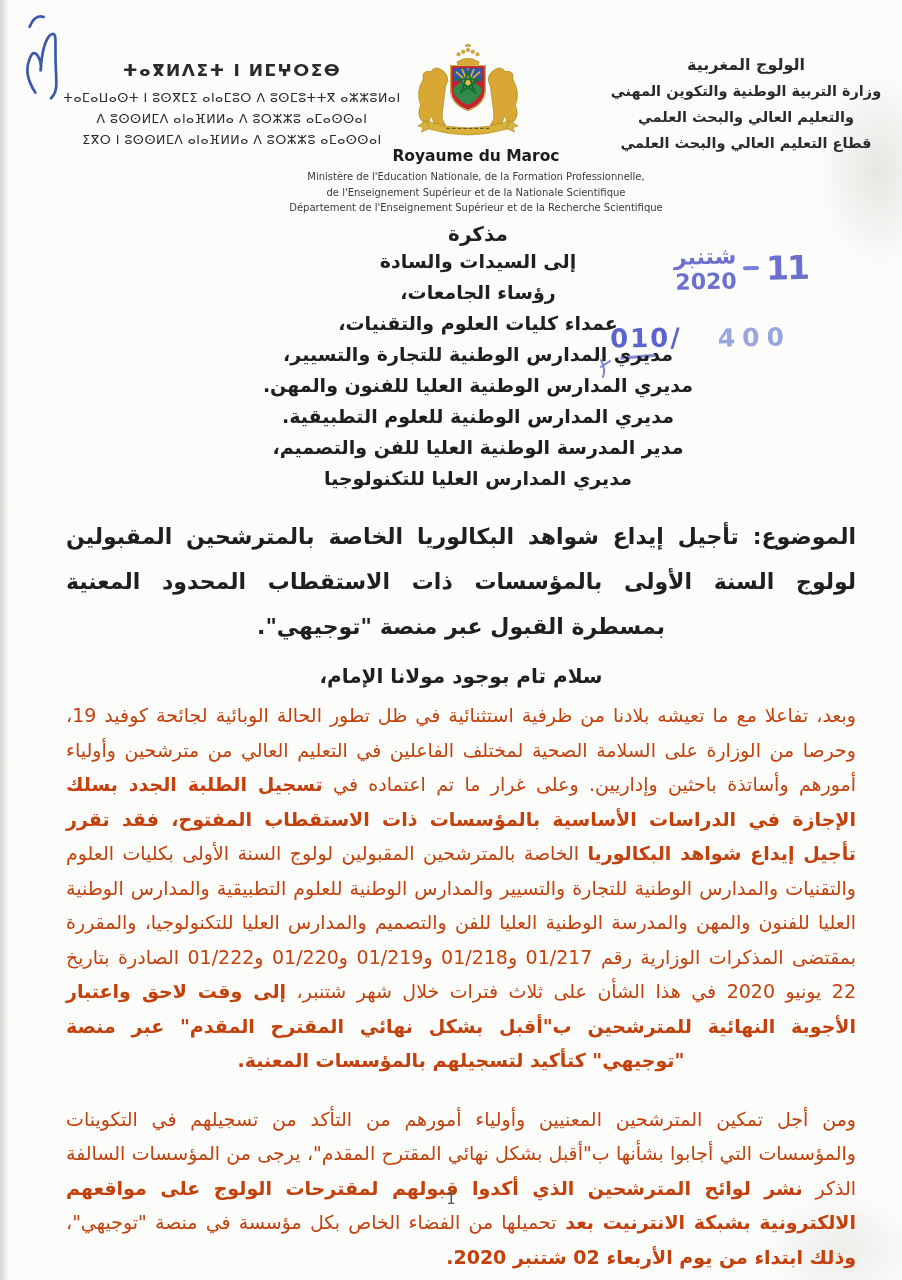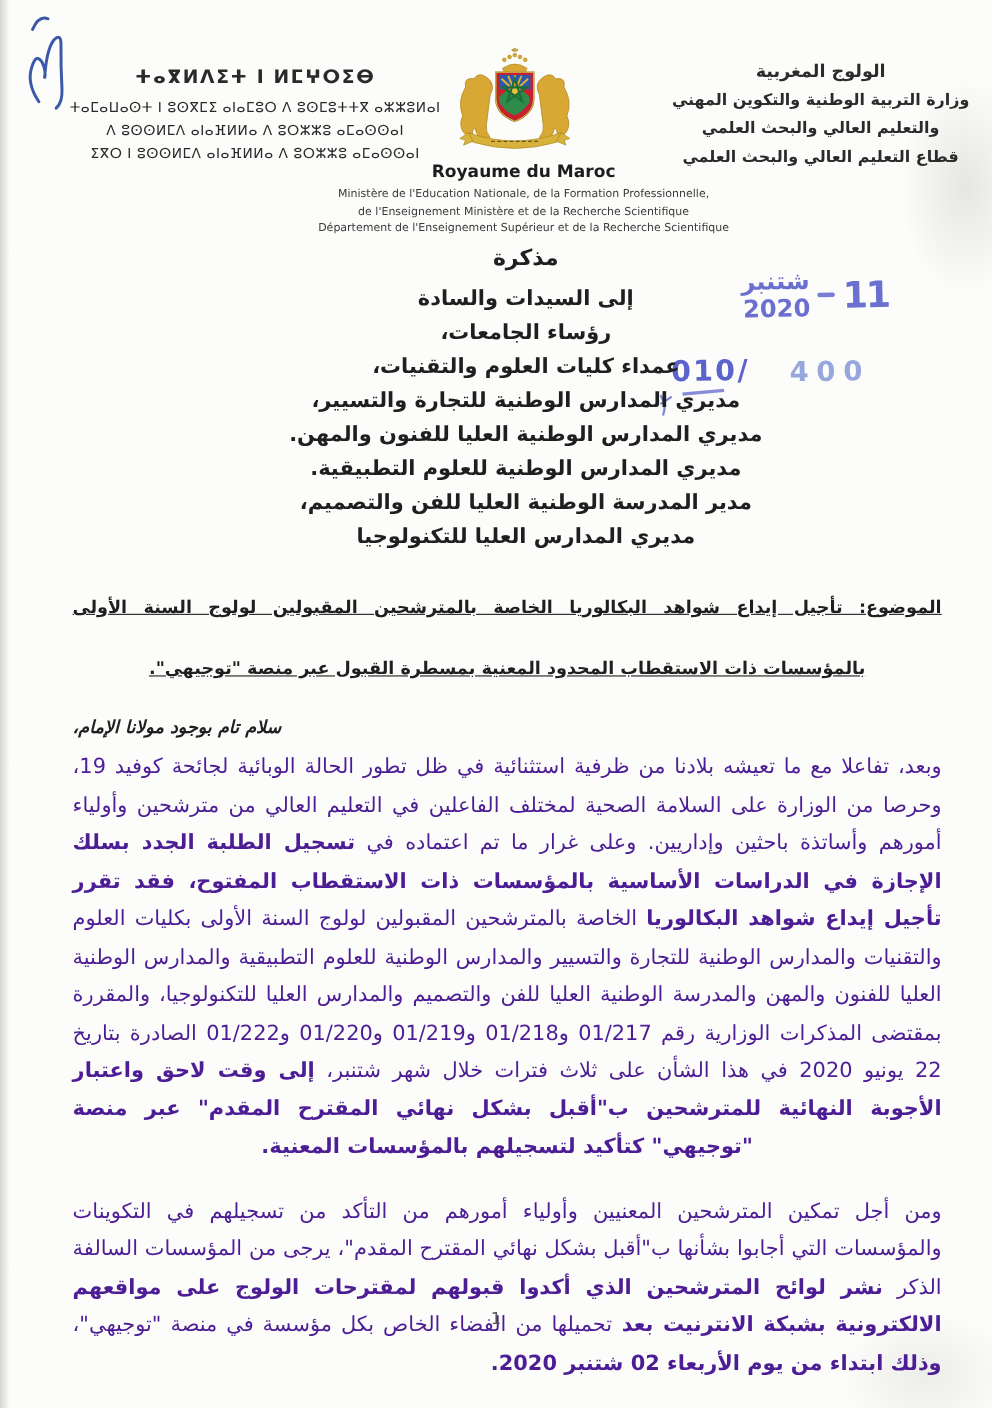--- a/index.html
+++ b/index.html
@@ -40,30 +40,30 @@
 
   .stamp-ref { position:absolute; left:610px; top:322px; display:flex; gap:36px; transform:rotate(-1deg); }
   .stamp-ref .ref1 { font-size:26px; font-weight:bold; color:#5b63cc; letter-spacing:2px; }
   .stamp-ref .ref-underline { position:absolute; left:10px; top:32px; width:38px; height:3px;
     background:#6a6fd0; transform:rotate(-4deg); opacity:.8; }
   .stamp-ref .ref2 { font-size:25px; font-weight:bold; color:#98a6de; letter-spacing:7px; margin-top:2px; }
   .tick { position:absolute; left:598px; top:356px; }
 
   .flow { position:relative; padding-top:222px; }
   .addr { margin-left:90px; margin-right:36px; text-align:center; direction:rtl; }
-  .memo-title { font-weight:bold; font-size:20px; margin-bottom:10px; }
+  .memo-title { font-weight:bold; font-size:20px; margin-bottom:0; }
   .recipients div { font-weight:bold; font-size:19px; line-height:31px;text-align:center; }
 
   .subject { margin:20px 46px 0 66px; direction:rtl; text-align:justify; text-align-last:center;
-    font-weight:bold; font-size:16px; line-height:56px;text-decoration:underline; }
+    font-weight:bold; font-size:22px; line-height:45px; }
 
-  .greeting { margin:15px 46px 0 66px; text-align:left; font-weight:bold; font-size:16px; direction:rtl;font-style:italic; }
+  .greeting { margin:15px 46px 0 66px; text-align:center; font-weight:bold; font-size:20px; direction:rtl; }
 
   .para { margin:10px 46px 0 66px; direction:rtl; text-align:justify;
-    font-size:19px; line-height:34.5px; color:#4c1d95; }
+    font-size:19px; line-height:34.5px; color:#c2410c; }
   .p1 { text-align-last:center; }
   .p2 { margin-top:24px; }
   .b { font-weight:bold; }
 
   .page-num { position:absolute; left:0; right:0; top:1190px; text-align:center;
     font-size:15px; color:#555; }
 </style>
 </head>
 <body>
 
@@ -128,21 +128,21 @@
   <div class="ar-header">
     <div class="a1">الولوج المغربية</div>
     <div>وزارة التربية الوطنية والتكوين المهني</div>
     <div>والتعليم العالي والبحث العلمي</div>
     <div>قطاع التعليم العالي والبحث العلمي</div>
   </div>
 
   <div class="fr-header">
     <div class="f1">Royaume du Maroc</div>
     <div class="f2">Ministère de l'Education Nationale, de la Formation Professionnelle,</div>
-    <div class="f2">de l'Enseignement Ministère et de la Recherche Scientifique</div>
+    <div class="f2">de l'Enseignement Supérieur et de la Nationale Scientifique</div>
     <div class="f2">Département de l'Enseignement Supérieur et de la Recherche Scientifique</div>
   </div>
 
   <div class="stamp-date">
     <span class="day">11</span>
     <span class="dash"></span>
     <span class="monthyear">شتنبر 2020</span>
   </div>
 
   <div class="stamp-ref">

